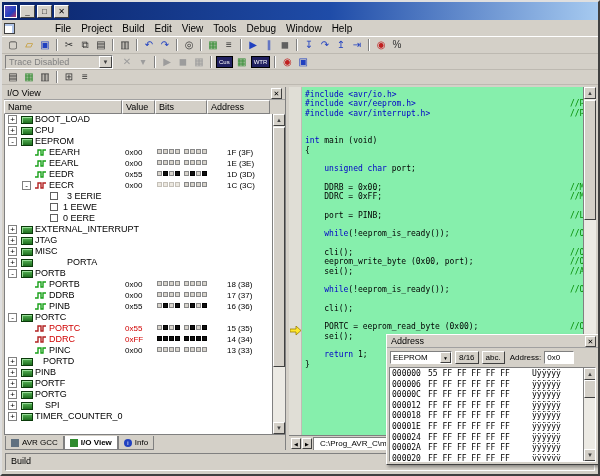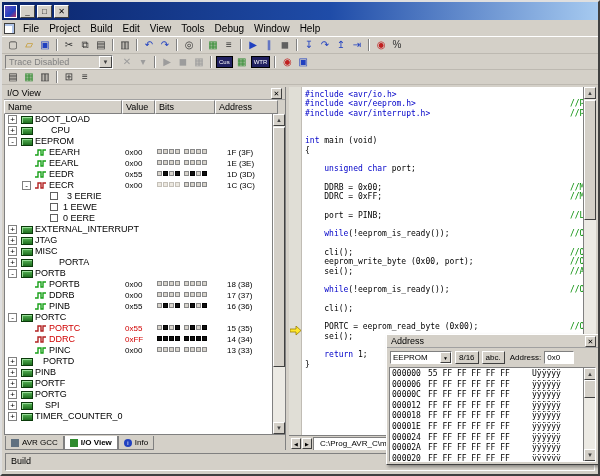--- a/index.html
+++ b/index.html
@@ -11,21 +11,21 @@
   
   .titlebar { height:18px; display:flex; align-items:center; padding:0 2px; gap:3px;
               background:linear-gradient(90deg,#0A246A,#1F4CA8 55%,#A6CAF0); }
   .appicon { width:13px; height:13px; background:linear-gradient(135deg,#6A4FC0,#2040C0 60%,#C03060);
              border:1px solid #fff; flex:none; }
   .title { flex:1; color:#fff; font-size:10px; font-weight:bold; white-space:nowrap; overflow:hidden; }
   .wbtn { width:15px; height:13px; background:#D4D0C8; border:1px solid; border-color:#fff #404040 #404040 #fff;
           font-size:8px; line-height:11px; text-align:center; color:#000; flex:none; }
 
   
-  .menubar { height:17px; display:flex; align-items:center; border-bottom:1px solid #fff; padding:0 2px; }
+  .menubar { height:17px; display:flex; align-items:center; border-bottom:1px solid #fff; padding:0 2px;gap:32px; }
   .mdiicon { width:11px; height:11px; background:#fff; border:1px solid #404040; margin-right:3px;
              box-shadow:inset -2px 2px 0 #B0C4E8; }
   .mitem { font-size:10px; padding:1px 5px; color:#000; }
 
   
   .tb { display:flex; align-items:center; padding:1px 3px; border-bottom:1px solid #BDB9B1; }
   .tb1 { height:17px; } .tb2 { height:16px; } .tb3 { height:15px; }
   .tbtn { width:16px; height:14px; font-size:10px; line-height:13px; text-align:center; color:#303030; flex:none; }
   .tbtn.dis { color:#9C9C9C; }
   .tbtn.darkbtn { width:auto; min-width:14px; height:12px; line-height:11px; font-size:6px; color:#fff;
@@ -77,21 +77,21 @@
   .ptabs { height:16px; display:flex; align-items:flex-start; background:#D4D0C8; border-top:1px solid #808080; padding:1px 1px 0 1px; }
   .btab { display:flex; align-items:center; gap:3px; font-size:8px; height:14px; padding:0 5px;
           border:1px solid #808080; border-top:none; background:#D4D0C8; }
   .btab.active { background:#fff; font-weight:bold; }
   .btabicon { width:8px; height:8px; display:inline-block; }
   .btabicon.gcc-icon { background:#607080; }
   .btabicon.chip-icon { background:#2E8B2E; }
   .btabicon.info-icon { background:#2040C0; border-radius:50%; color:#fff; font-size:6px; line-height:8px; text-align:center; }
 
   
-  .editor { flex:1; position:relative; background:#ffffff; overflow:hidden; }
+  .editor { flex:1; position:relative; background:#86efac; overflow:hidden; }
   .gutter { position:absolute; left:0; top:0; bottom:15px; width:13px; background:#E0DED6; border-right:1px solid #C0BCB4; }
   .arrow { position:absolute; left:1px; }
   .codewrap { position:absolute; left:16px; top:3px; right:13px; bottom:15px; overflow:hidden; }
   .cl { white-space:pre; font:8px/9.3px "DejaVu Sans Mono", monospace; height:9.3px; }
   .cl .pp { color:#0000C8; } .cl .kw { color:#0000C8; } .cl .cm { color:#008C00; } .cl .pl { color:#000; }
   .edscroll { bottom:15px; }
   .edtabs { position:absolute; left:0; right:0; bottom:0; height:15px; background:#D4D0C8;
             border-top:1px solid #808080; display:flex; align-items:flex-end; padding-left:2px; gap:1px; }
   .tabarrow { width:10px; height:11px; font-size:5px; line-height:10px; text-align:center; background:#D4D0C8;
               border:1px solid; border-color:#fff #404040 #404040 #fff; margin-bottom:1px; }
@@ -220,34 +220,34 @@
   <div class="main">
 
     <div class="iopanel">
       <div class="ptitle">
         <span>I/O View</span>
         <span class="pclose">✕</span>
       </div>
       <div class="iohead">
           <span class="hcell" style="width: 118px;">Name</span>
           <span class="hcell" style="width: 33px;">Value</span>
-          <span class="hcell" style="width: 60px;">Bits</span>
+          <span class="hcell" style="width: 52px;">Bits</span>
           <span class="hcell" style="width: 63px;">Address</span>
         </div>
       <div class="iotree">
         <div style="position:absolute;left:0;top:0;right:13px;">
             <div class="trow">
               <span class="expander" style="left: 3px;">+</span>
               <span class="gicon" style="left: 16px;"></span>
               <span class="tlabel" style="left: 30px;">BOOT_LOAD</span>
             </div>
             <div class="trow">
               <span class="expander" style="left: 3px;">+</span>
               <span class="gicon" style="left: 16px;"></span>
-              <span class="tlabel" style="left: 30px; margin-left: 16px;">CPU</span>
+              <span class="tlabel" style="left: 30px;">CPU</span>
             </div>
             <div class="trow">
               <span class="expander" style="left: 3px;">-</span>
               <span class="gicon" style="left: 16px;"></span>
               <span class="tlabel" style="left: 30px;">EEPROM</span>
             </div>
             <div class="trow">
               <span class="ricon" style="left: 30px;"><svg width="11" height="9" viewBox="0 0 11 9">
                   <polyline points="0,7 3,7 3,2 6,2 6,7 8,7 8,2 11,2" fill="none" stroke="#18A018" stroke-width="1.4"></polyline>
                 </svg></span>
@@ -343,21 +343,21 @@
               <span class="tlabel" style="left: 30px;">JTAG</span>
             </div>
             <div class="trow">
               <span class="expander" style="left: 3px;">+</span>
               <span class="gicon" style="left: 16px;"></span>
               <span class="tlabel" style="left: 30px;">MISC</span>
             </div>
             <div class="trow">
               <span class="expander" style="left: 3px;">+</span>
               <span class="gicon" style="left: 16px;"></span>
-              <span class="tlabel" style="left: 22px; padding-left: 32px;">PORTA</span>
+              <span class="tlabel" style="left: 30px; padding-left: 32px;">PORTA</span>
             </div>
             <div class="trow">
               <span class="expander" style="left: 3px;">-</span>
               <span class="gicon" style="left: 16px;"></span>
               <span class="tlabel" style="left: 30px;">PORTB</span>
             </div>
             <div class="trow">
               <span class="ricon" style="left: 30px;"><svg width="11" height="9" viewBox="0 0 11 9">
                   <polyline points="0,7 3,7 3,2 6,2 6,7 8,7 8,2 11,2" fill="none" stroke="#18A018" stroke-width="1.4"></polyline>
                 </svg></span>

